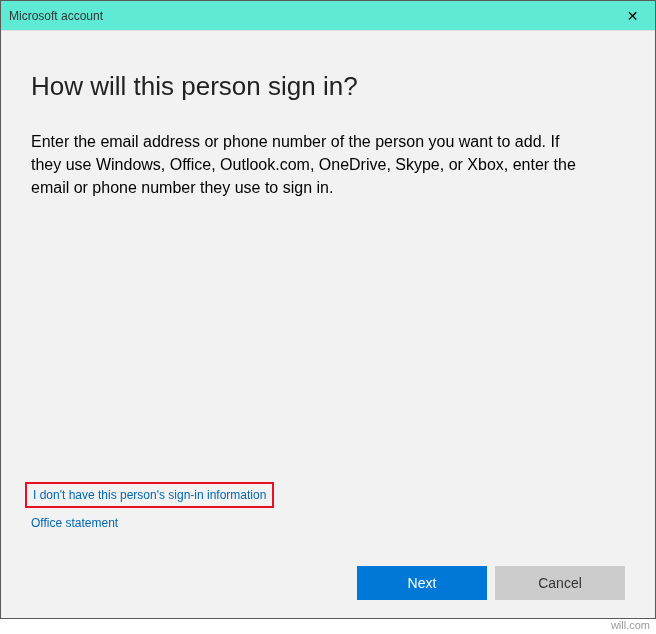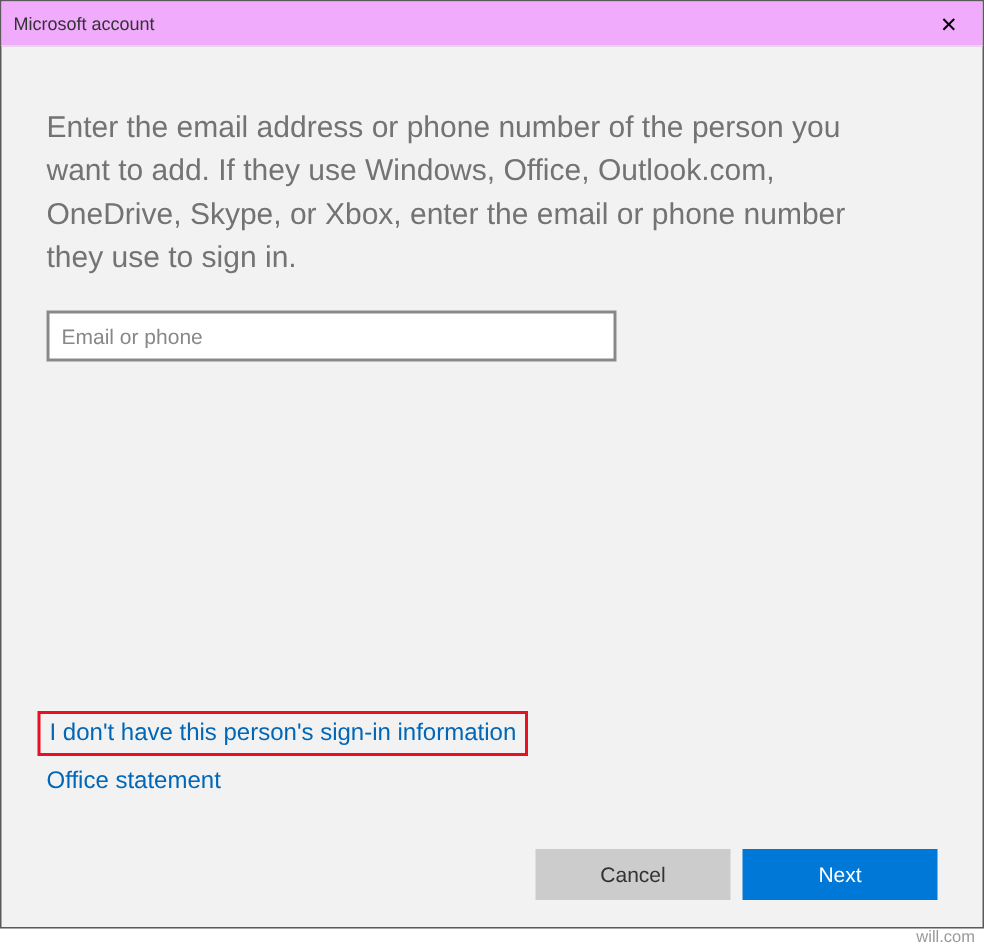--- a/index.html
+++ b/index.html
@@ -17,21 +17,21 @@
     .window {
       width: 656px;
       height: 619px;
       border: 1px solid #5a5a5a;
       background: #f2f2f2;
       display: flex;
       flex-direction: column;
     }
     .titlebar {
       height: 30px;
-      background: #f0abfc;
+      background: #5eead4;
       display: flex;
       align-items: center;
       justify-content: space-between;
       padding-left: 8px;
       border-bottom: 1px solid #ddd;
     }
     .titlebar-title {
       font-size: 12px;
       color: #333;
     }
@@ -52,24 +52,24 @@
       flex-direction: column;
       position: relative;
     }
     .heading {
       font-size: 26px;
       font-weight: 300;
       color: #222;
       margin-bottom: 28px;
     }
     .description {
-      font-size: 20px;
-      color: #737373;
+      font-size: 16px;
+      color: #000000;
       line-height: 1.45;
-      margin-bottom: 20px;
+      margin-bottom: 37px;
       max-width: 560px;
     }
     .input-field {
       width: 380px;
       height: 34px;
       border: 2px solid #888;
       padding: 0 8px;
       font-size: 14px;
       font-family: inherit;
       color: #333;
@@ -78,21 +78,21 @@
     .input-field::placeholder {
       color: #888;
     }
     .bottom-links {
       position: absolute;
       bottom: 78px;
       left: 30px;
     }
     .link {
       display: block;
-      font-size: 16px;
+      font-size: 12px;
       color: #0067b8;
       text-decoration: none;
       margin-bottom: 10px;
       cursor: pointer;
     }
     .link-highlighted {
       border: 2px solid #e81123;
       padding: 4px 6px;
       display: inline-block;
       margin-bottom: 8px;
@@ -134,29 +134,29 @@
 <body>
 
 <div class="window">
   <div class="titlebar">
     <span class="titlebar-title">Microsoft account</span>
     <div class="close-btn">
       <span>✕</span>
     </div>
   </div>
   <div class="content">
+    <h1 class="heading">How will this person sign in?</h1>
     <p class="description">Enter the email address or phone number of the person you want to add. If they use Windows, Office, Outlook.com, OneDrive, Skype, or Xbox, enter the email or phone number they use to sign in.</p>
-    <input type="text" class="input-field" placeholder="Email or phone" style="">
 
     <div class="bottom-links">
       <span class="link-highlighted">
         <a class="link" style="margin-bottom:0;">I don't have this person's sign-in information</a>
       </span>
       <a class="link">Office statement</a>
     </div>
 
     <div class="button-row">
+      <button class="btn btn-primary">Next</button>
       <button class="btn btn-secondary">Cancel</button>
-      <button class="btn btn-primary">Next</button>
     </div>
   </div>
 </div>
 <div class="watermark">will.com</div>
 
 </body></html>

